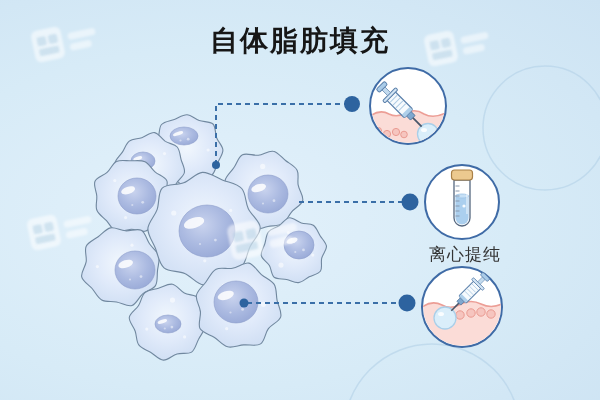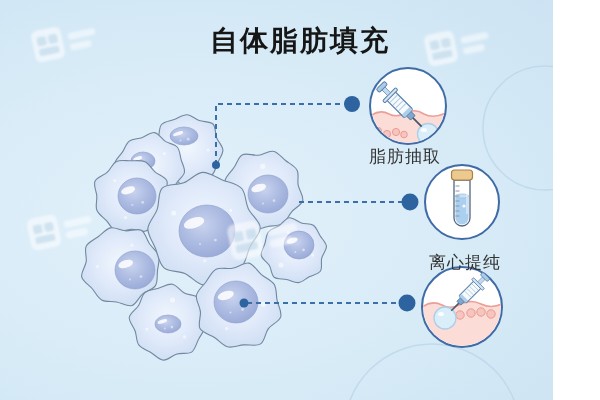--- a/index.html
+++ b/index.html
@@ -1,30 +1,30 @@
 <!DOCTYPE html>
 <html style="--background: #d7ebf7; --accent: #3a6fa8; --dot: #2d639f; --circle_border: #3f6ba6; --title_color: #161616; --label_color: #333333; --skin: #fbdcd7; --skin_line: #ec9e96; --fat_dot: #f6c5bf; --fat_dot_line: #e99a91; --bubble_fill: #daeefa; --bubble_line: #a9cfe9; --cell_stroke: #71889f; --tube_cap: #ecc98f; --tube_cap_line: #aa8148; --tube_outline: #55677f; --tube_liquid: #abcfee;"><head>
 <meta charset="utf-8">
 <style>
   html,body{margin:0;padding:0;}
   .canvas{
-    position:relative; width:553px; height:400px; overflow:hidden;
+    position:relative; width:600px; height:400px; overflow:hidden;
     background: radial-gradient(ellipse at 35% 55%, #e3f1fb 0%, var(--background) 55%, #cde3f3 100%);
     font-family:"Liberation Sans","DejaVu Sans",sans-serif;
   }
   .title{
     position:absolute; left:0; top:22px; width:600px; text-align:center;
     font-size:28px; font-weight:700; letter-spacing:2px; color:var(--title_color);
   }
   .step-label{
     position:absolute; width:130px; text-align:center;
     font-size:17px; font-weight:500; letter-spacing:1px; color:var(--label_color);
   }
   #label-1{left:340px; top:145px;}
-  #label-2{left:400px; top:243px;margin-top:8px;}
+  #label-2{left:400px; top:243px;}
   #label-3{left:397px; top:348px;}
   svg .dash{stroke:var(--accent); stroke-width:2; stroke-dasharray:5 4; fill:none;}
   svg .dot{fill:var(--dot);}
   svg .step-circle{fill:#ffffff; stroke:var(--circle_border); stroke-width:2;}
   .wm{filter:blur(1.2px);}
   .wm-card{fill:#ffffff; opacity:.55;}
   .wm-glyph{fill:#a8cadf; opacity:.45;}
   .wm-text{fill:#ffffff; opacity:.5;}
   .stop-cell-0{stop-color:#f1f7fd;} .stop-cell-1{stop-color:#e0eafa;} .stop-cell-2{stop-color:#c9daf1;}
   .stop-nuc-0{stop-color:#c9d3ee;} .stop-nuc-1{stop-color:#abbae1;} .stop-nuc-2{stop-color:#97a8d6;}
@@ -246,15 +246,14 @@
         <circle cx="19" cy="5" r="4.2" fill="var(--fat_dot)" stroke="var(--fat_dot_line)" stroke-width="1"></circle>
         <circle cx="29" cy="7" r="4.2" fill="var(--fat_dot)" stroke="var(--fat_dot_line)" stroke-width="1"></circle>
         <circle cx="-17" cy="11" r="11" fill="var(--bubble_fill)" stroke="var(--bubble_line)" stroke-width="1.3"></circle>
         <ellipse cx="-21" cy="7" rx="3" ry="2" fill="#ffffff" opacity="0.85"></ellipse>
       </g>
       <use href="#syringe" transform="translate(-11,4) rotate(135) scale(0.85)"></use>
     </g>
   </svg>
 
   <div class="title">自体脂肪填充</div>
-  <div class="step-label" id="label-1">脂肪抽取</div>
   <div class="step-label" id="label-2">离心提纯</div>
 </div>
 
 </body></html>

